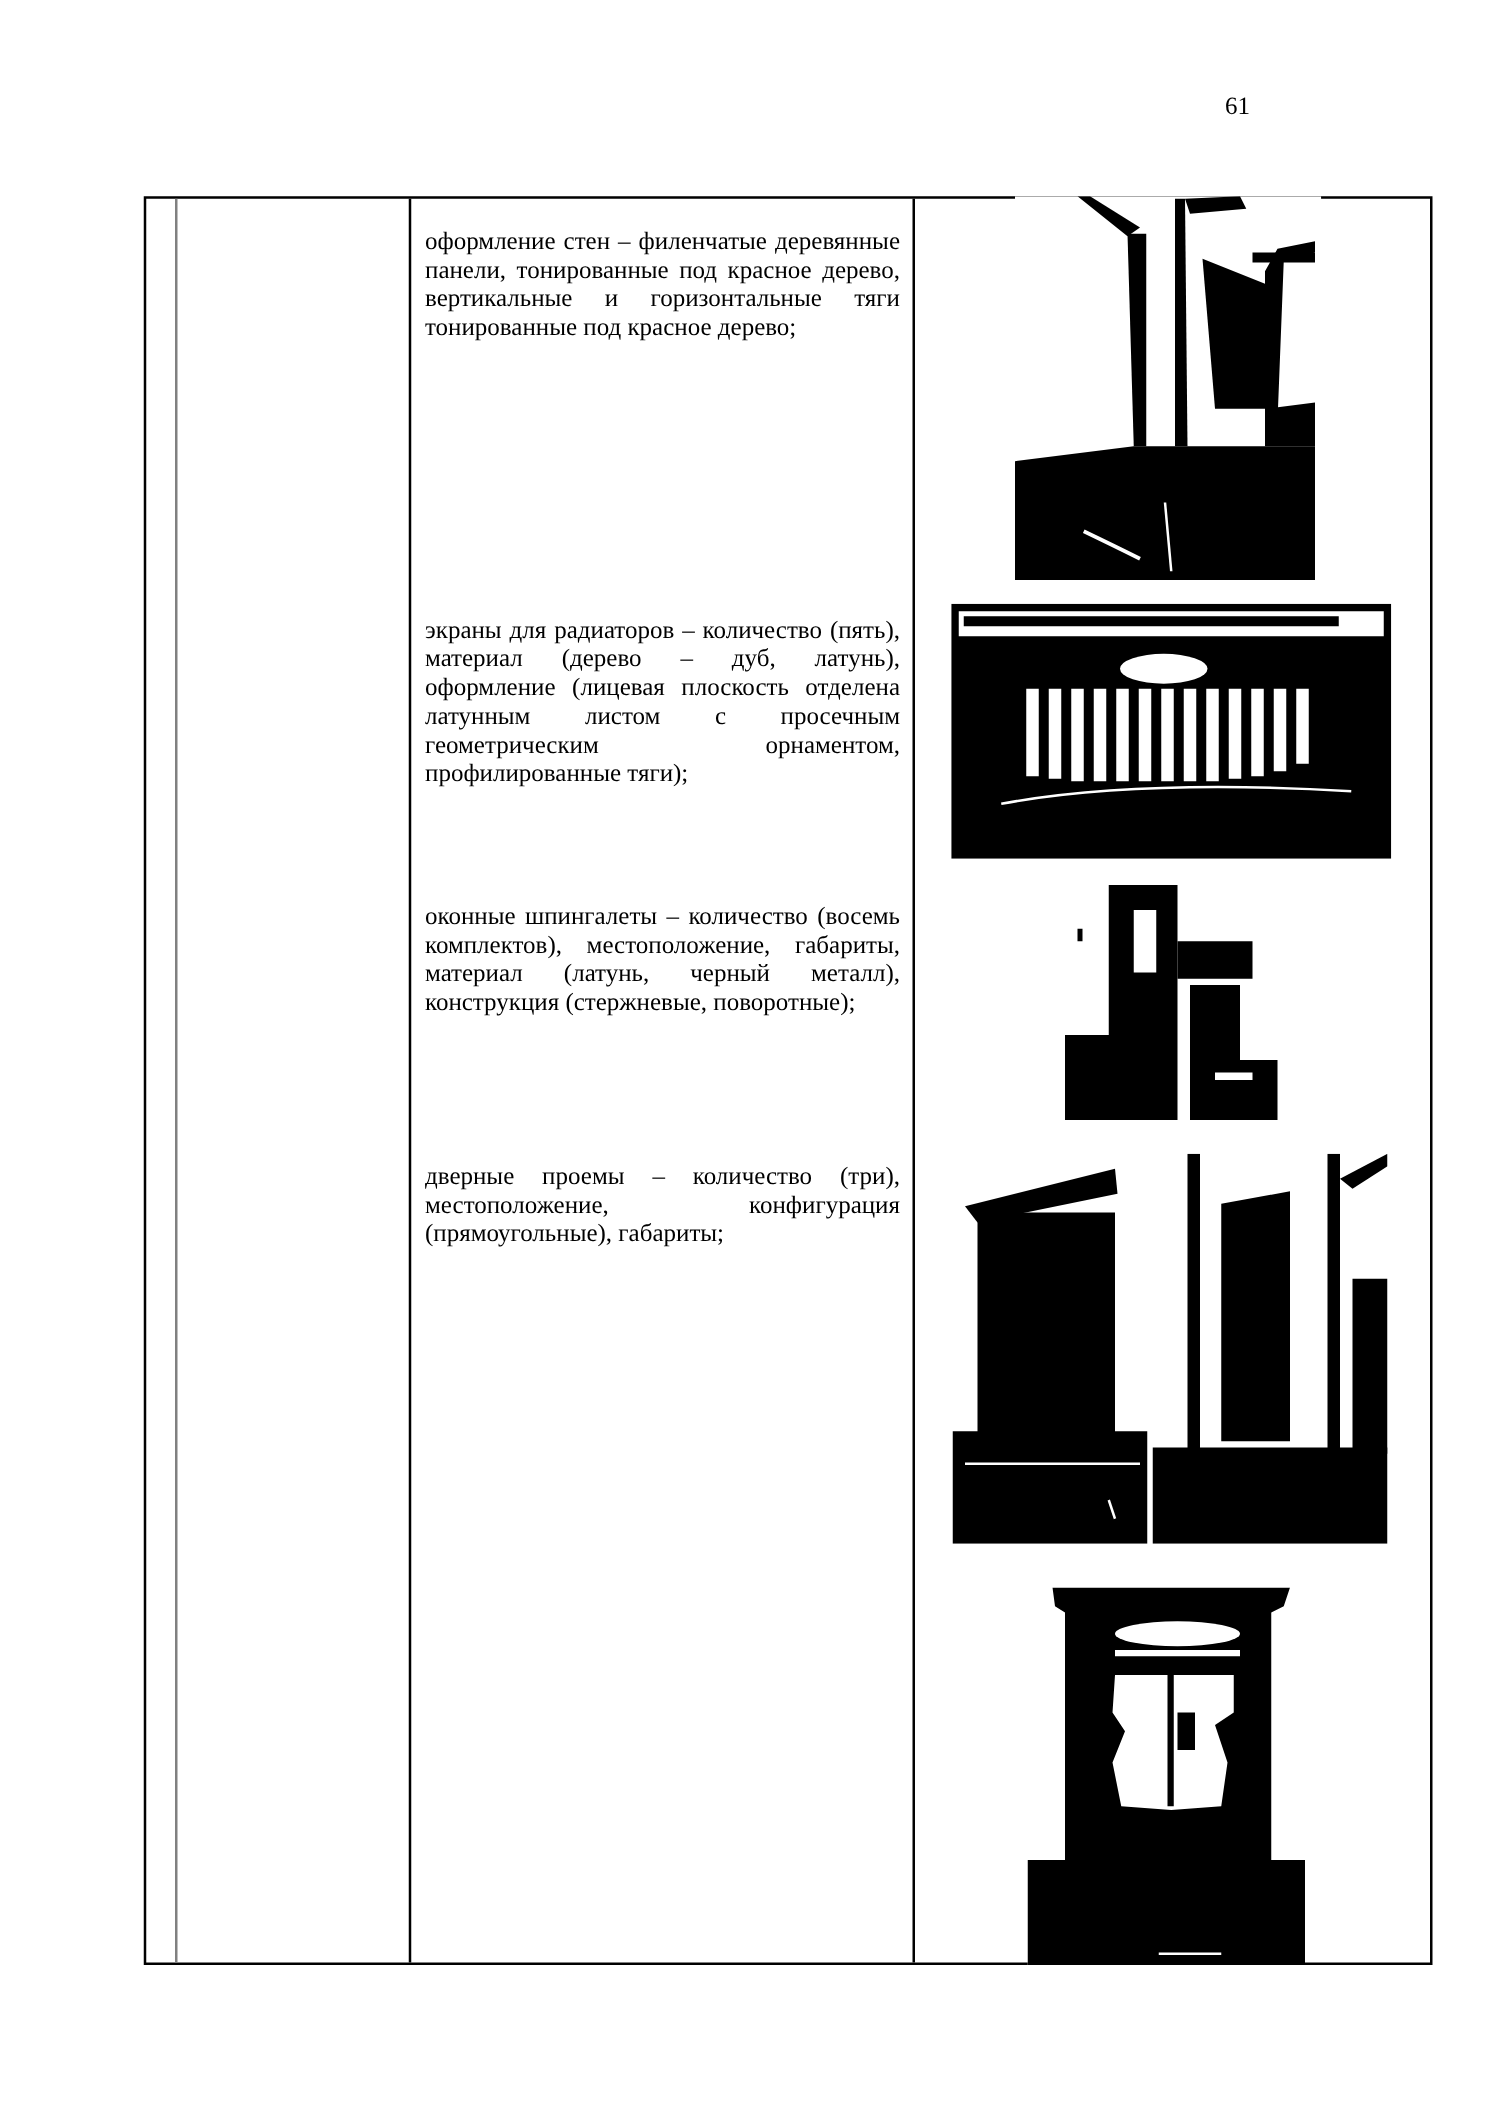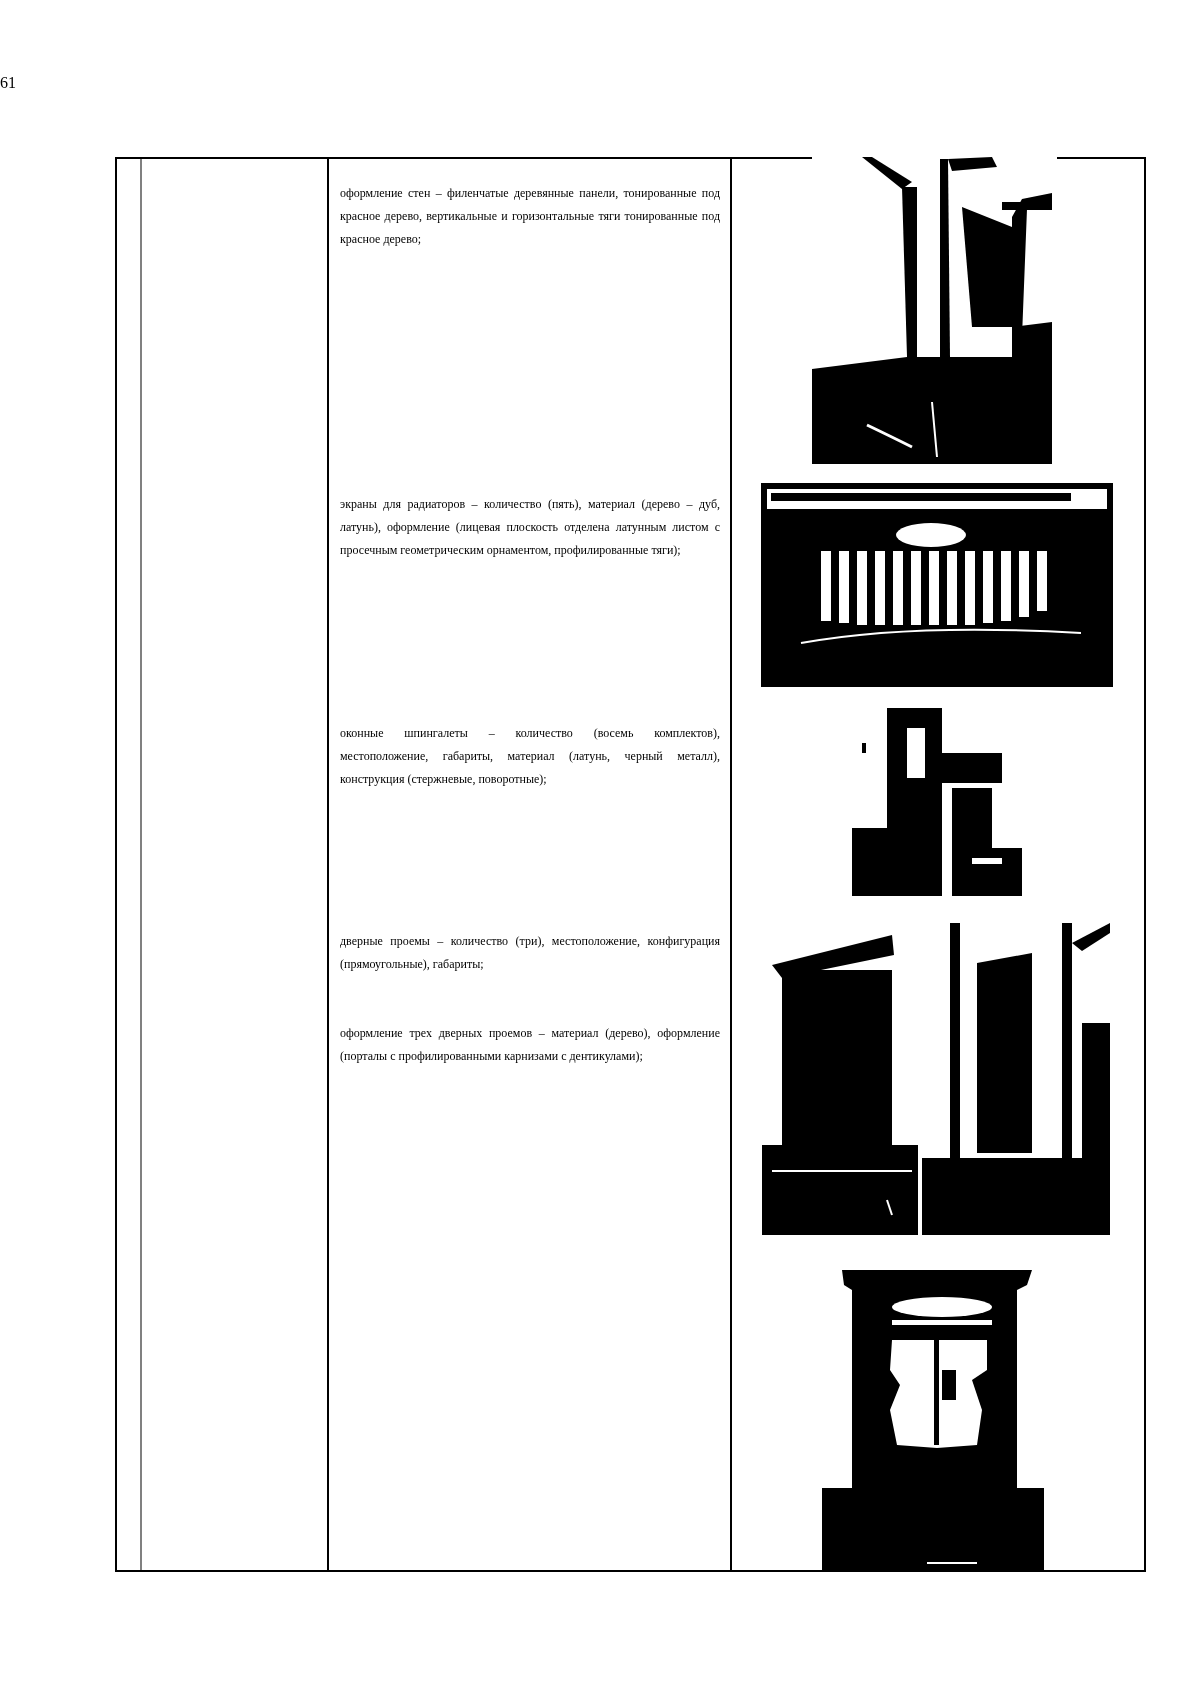--- a/index.html
+++ b/index.html
@@ -1,26 +1,26 @@
 <!DOCTYPE html>
 <html><head>
   <meta charset="utf-8">
   <style>
     html, body { margin: 0; padding: 0; background: #ffffff; }
     body { width: 1200px; height: 1697px; position: relative; overflow: hidden;
            font-family: "Liberation Serif", "DejaVu Serif", serif; color: #000; }
-    .page-number { position: absolute; top: 74px; left: 0; width: 1000px; text-align: left;
-                   font-size: 16px; }
+    .page-number { position: absolute; top: 74px; left: 0; width: 1000px; text-align: right;
+                   font-size: 20px; }
     .table { position: absolute; left: 115px; top: 157px; width: 1031px; height: 1415px;
              border: 2px solid #000; box-sizing: border-box; }
     .vline { position: absolute; top: 0; bottom: 0; width: 0; }
     .vline.c1 { left: 23px; border-left: 2px solid #808080; }
     .vline.c2 { left: 210px; border-left: 2px solid #000; }
     .vline.c3 { left: 613px; border-left: 2px solid #000; }
-    .cell-text { position: absolute; left: 340px; width: 380px; font-size: 12px;
+    .cell-text { position: absolute; left: 340px; width: 380px; font-size: 20px;
                  line-height: 23px; text-align: justify; }
     .para { margin: 0; text-align: justify; text-align-last: left; }
     .gap { height: 23px; }
     .photo { position: absolute; display: block; }
   </style>
 </head>
 <body>
 
 <div class="page-number">61</div>
 
@@ -39,21 +39,20 @@
 </div>
 
 <div class="cell-text" style="top:722px;">
   <p class="para">оконные шпингалеты – количество (восемь комплектов), местоположение, габариты, материал (латунь, черный металл), конструкция (стержневые, поворотные);</p>
 </div>
 
 <div class="cell-text" style="top:930px;">
   <p class="para">дверные проемы – количество (три), местоположение, конфигурация (прямоугольные), габариты;</p>
   <div class="gap"></div>
   <div class="gap"></div>
-  <p class="para">оформление трех дверных проемов – материал (дерево), оформление (порталы с профилированными карнизами с дентикулами);</p>
 </div>
 
 <svg class="photo" style="left:812px; top:157px;" width="245" height="307" viewBox="0 0 245 307">
   <rect x="0" y="0" width="245" height="307" fill="#fff"></rect>
   <polygon points="0,212 95,200 240,200 240,307 0,307" fill="#000"></polygon>
   <polygon points="90,30 105,30 105,200 95,200" fill="#000"></polygon>
   <polygon points="128,2 136,2 138,200 128,200" fill="#000"></polygon>
   <polygon points="60,0 100,25 90,32 50,0" fill="#000"></polygon>
   <polygon points="136,2 180,0 185,10 140,14" fill="#000"></polygon>
   <polygon points="150,50 200,70 200,170 160,170" fill="#000"></polygon>

